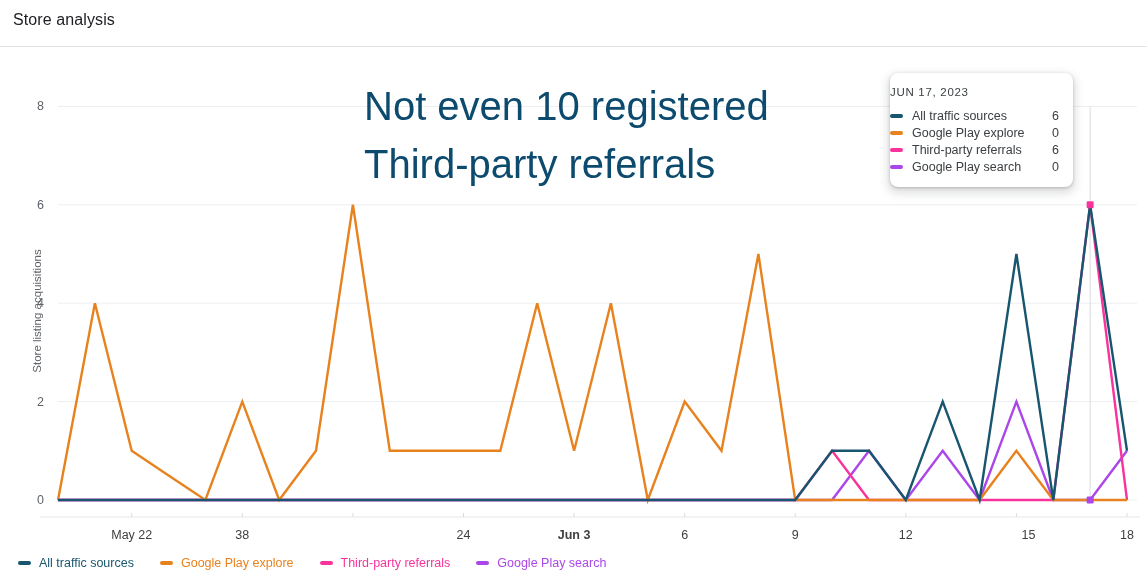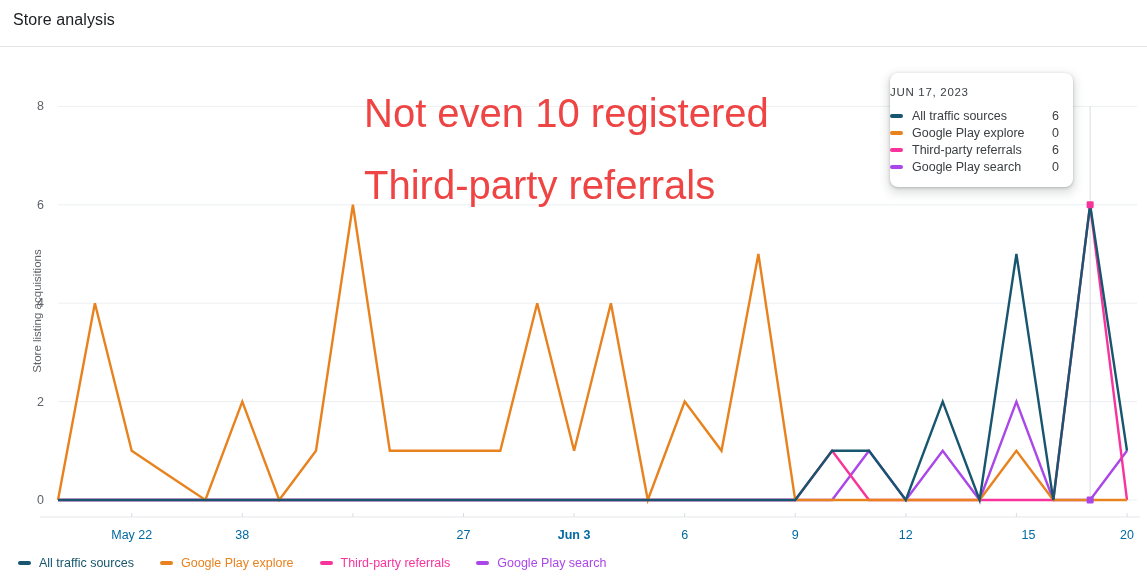--- a/index.html
+++ b/index.html
@@ -47,32 +47,32 @@
     white-space: nowrap;
   }
   .ytick-label {
     position: absolute;
     width: 26px; text-align: right;
     font-size: 12.5px; color: #5f6368;
     transform: translateY(-50%);
   }
   .xtick-label {
     position: absolute;
-    font-size: 12.5px; color: #0369a1;
+    font-size: 12.5px; color: #404040;
     transform: translateX(-50%);
     white-space: nowrap;
   }
   
   #annotation {
     position: absolute;
     left: 364px; top: 77px;
     width: 500px;
     font-size: 40px;
-    line-height: 72px;
-    color: #ef4444;
+    line-height: 58px;
+    color: #0c4a6e;
     font-family: "Liberation Sans", sans-serif;
     white-space: pre-line;
   }
   
   #tooltip {
     position: absolute;
     left: 890px; top: 73px;
     width: 183px;
     background: #ffffff;
     border-radius: 8px;
@@ -144,27 +144,27 @@
       </svg>
     <div id="tick-layer">
         <div class="ytick-label" style="left: 18px; top: 453px;">0</div>
         <div class="ytick-label" style="left: 18px; top: 354.6px;">2</div>
         <div class="ytick-label" style="left: 18px; top: 256.2px;">4</div>
         <div class="ytick-label" style="left: 18px; top: 157.8px;">6</div>
         <div class="ytick-label" style="left: 18px; top: 59.4px;">8</div>
         <div class="xtick-label" style="left: 131.724px; top: 481px;">May 22</div>
         <div class="xtick-label" style="left: 242.31px; top: 481px;">38</div>
         <div class="xtick-label" style="left: 352.897px; top: 509px; margin-top: 40px;">28</div>
-        <div class="xtick-label" style="left: 463.483px; top: 481px;">27</div>
+        <div class="xtick-label" style="left: 463.483px; top: 481px;">24</div>
         <div class="xtick-label" style="left: 574.069px; top: 481px; font-weight: bold;">Jun 3</div>
         <div class="xtick-label" style="left: 684.655px; top: 481px;">6</div>
         <div class="xtick-label" style="left: 795.241px; top: 481px;">9</div>
         <div class="xtick-label" style="left: 905.828px; top: 481px;">12</div>
         <div class="xtick-label" style="left: 1016.41px; top: 481px; margin-left: 12px;">15</div>
-        <div class="xtick-label" style="left: 1127px; top: 481px;">20</div>
+        <div class="xtick-label" style="left: 1127px; top: 481px;">18</div>
       </div>
   </div>
 
   <div id="annotation">Not even 10 registered
 Third-party referrals</div>
 
   <div id="tooltip">
     <div id="tooltip-date">JUN 17, 2023</div>
     <div id="tooltip-rows">
         <div class="tt-row">

